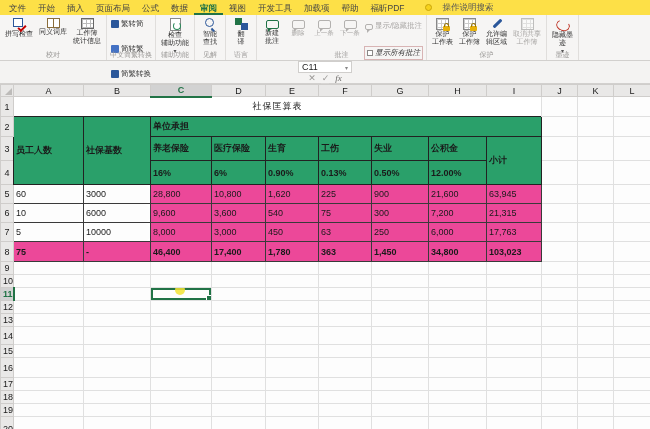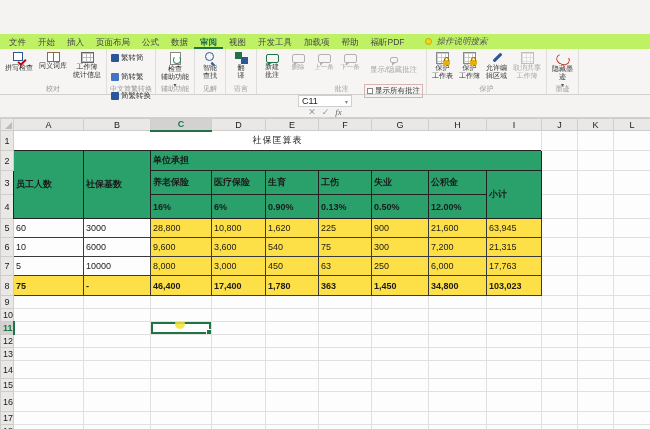--- a/index.html
+++ b/index.html
@@ -1,41 +1,41 @@
 <!DOCTYPE html>
 <html><head>
 <meta charset="utf-8">
 <style>
   * { box-sizing: border-box; margin:0; padding:0; }
   html,body { width:650px; height:429px; overflow:hidden; background:#f4f3f2;
     font-family:"Liberation Sans","DejaVu Sans",sans-serif; }
 
   
-  .tabbar { height:15px; display:flex; align-items:stretch; background:#bef264;
-    font-size:8.5px; color:#444; padding-left:3px;margin-top:34px; }
+  .tabbar { height:15px; display:flex; align-items:stretch; background:#fde047;
+    font-size:8.5px; color:#444; padding-left:3px; }
   .tab { padding:3px 6px 1px; white-space:nowrap; cursor:default; }
   .tab.selected { color:#217346; font-weight:bold; border-bottom:2px solid #217346; }
-  .assist { display:flex; align-items:center; gap:5px; margin-left:14px; color:#555;font-style:italic; }
+  .assist { display:flex; align-items:center; gap:11px; margin-left:14px; color:#555; }
   .bulb { width:7px; height:7px; border-radius:50%; background:#f6d31c; border:1px solid #c9a50a; }
 
   
   .ribbon { height:46px; background:#f6f5f4; border-bottom:1px solid #d2d0ce;
     display:flex; align-items:stretch; }
   .rgroup { position:relative; border-right:1px solid #e0dedc; padding:2px 3px 10px;
     display:flex; align-items:flex-start; gap:2px; }
   .glabel { position:absolute; bottom:0; left:0; right:0; text-align:center;
     font-size:7px; color:#9a9896; white-space:nowrap; overflow:hidden; }
   .bigbtn { display:flex; flex-direction:column; align-items:center; justify-content:flex-start;
     font-size:7px; color:#333; text-align:center; line-height:1.2; padding:1px 2px;
     white-space:pre-line; min-width:24px; }
   .bigbtn.disabled { color:#a8a6a4; }
-  .stack { display:flex; flex-direction:column; justify-content:flex-start; gap:9px; }
+  .stack { display:flex; flex-direction:column; justify-content:flex-start; gap:15px; }
   .smallrow { display:flex; align-items:center; gap:2px; font-size:7.5px; color:#333;
     white-space:nowrap; padding:0 1px; }
-  .smallrow.disabled { color:#a8a6a4;flex-direction:column; }
+  .smallrow.disabled { color:#a8a6a4; }
   .caret { font-size:6px; color:#555; }
 
   
   .ic { display:inline-block; position:relative; }
   .ic-spell { width:13px; height:12px; }
   .ic-spell::before { content:""; position:absolute; left:0; top:0; width:8px; height:7px;
     border:1px solid #2b579a; background:#fff; }
   .ic-spell::after { content:""; position:absolute; right:0; bottom:0; width:6px; height:3px;
     border-left:2px solid #c00000; border-bottom:2px solid #c00000; transform:rotate(-45deg); }
   .ic-book { width:13px; height:10px; background:#fff; border:1px solid #8a6d3b; }
@@ -102,21 +102,21 @@
     border-style:solid; border-width:0 0 7px 7px; border-color:transparent transparent #bdbbb9 transparent; }
   .colhdr td.sel { background:#d2d2d2; color:#217346; border-bottom:2px solid #217346; font-weight:bold; }
   td.rowhdr { background:#e9e8e7; border:1px solid #cfcdcb; color:#5a5a5a; font-size:8px;
     text-align:center; padding:0; }
   td.rowhdr.sel { background:#d2d2d2; color:#217346; border-right:2px solid #217346; font-weight:bold; }
   td.empty { background:#fdfdfd; border:1px solid #e0e0e0; }
   td.titlecell { background:#fff; border:1px solid #e0e0e0; border-bottom:none;
     font-size:16px; text-align:center; color:#000; letter-spacing:1px;margin-left:44px; }
   td.green { background:#2aa06a; color:#000; font-weight:bold; border:1px solid #222;
     font-size:9.5px; }
-  td.data { background:#fde047; border:1px solid #3a3a3a; font-size:9.5px; }
+  td.data { background:#ec4899; border:1px solid #3a3a3a; font-size:9.5px; }
   td.data.white { background:#fdfdfd;border-radius:9px; }
   td.data.total { font-weight:bold; }
   td.selcell { position:relative; box-shadow:inset 0 0 0 2px #217346; }
   td.selcell::after { content:""; position:absolute; right:-1px; bottom:-1px; width:4px; height:4px;
     background:#217346; border:1px solid #fff; }
   .cursor-dot { position:absolute; left:40%; top:-3px; width:10px; height:10px; border-radius:50%;
     background:#f2e334; opacity:.85; pointer-events:none; }
 </style>
 </head>
 <body>
@@ -221,21 +221,21 @@
     </div>
     <div class="bigbtn disabled">
       <span class="ic ic-bubble grey"></span>
       <span class="tinylabel">下一条</span>
     </div>
     <div class="stack" style="padding-top:4px;">
       <div class="smallrow disabled">
         <span class="ic ic-bubble grey" style="width:8px;height:6px;"></span>
         <span>显示/隐藏批注</span>
       </div>
-      <div class="smallrow" style="border:1px solid #d8b4b4; padding:1px 2px;">
+      <div class="smallrow" style="border:1px solid #d8b4b4; padding:1px 2px;font-style:italic;">
         <span class="checkbox"></span>
         <span>显示所有批注</span>
       </div>
     </div>
     <div class="glabel">批注</div>
   </div>
 
   <div class="rgroup">
     <div class="bigbtn">
       <span class="ic ic-sheetlock"><span class="lockdot"></span></span>

